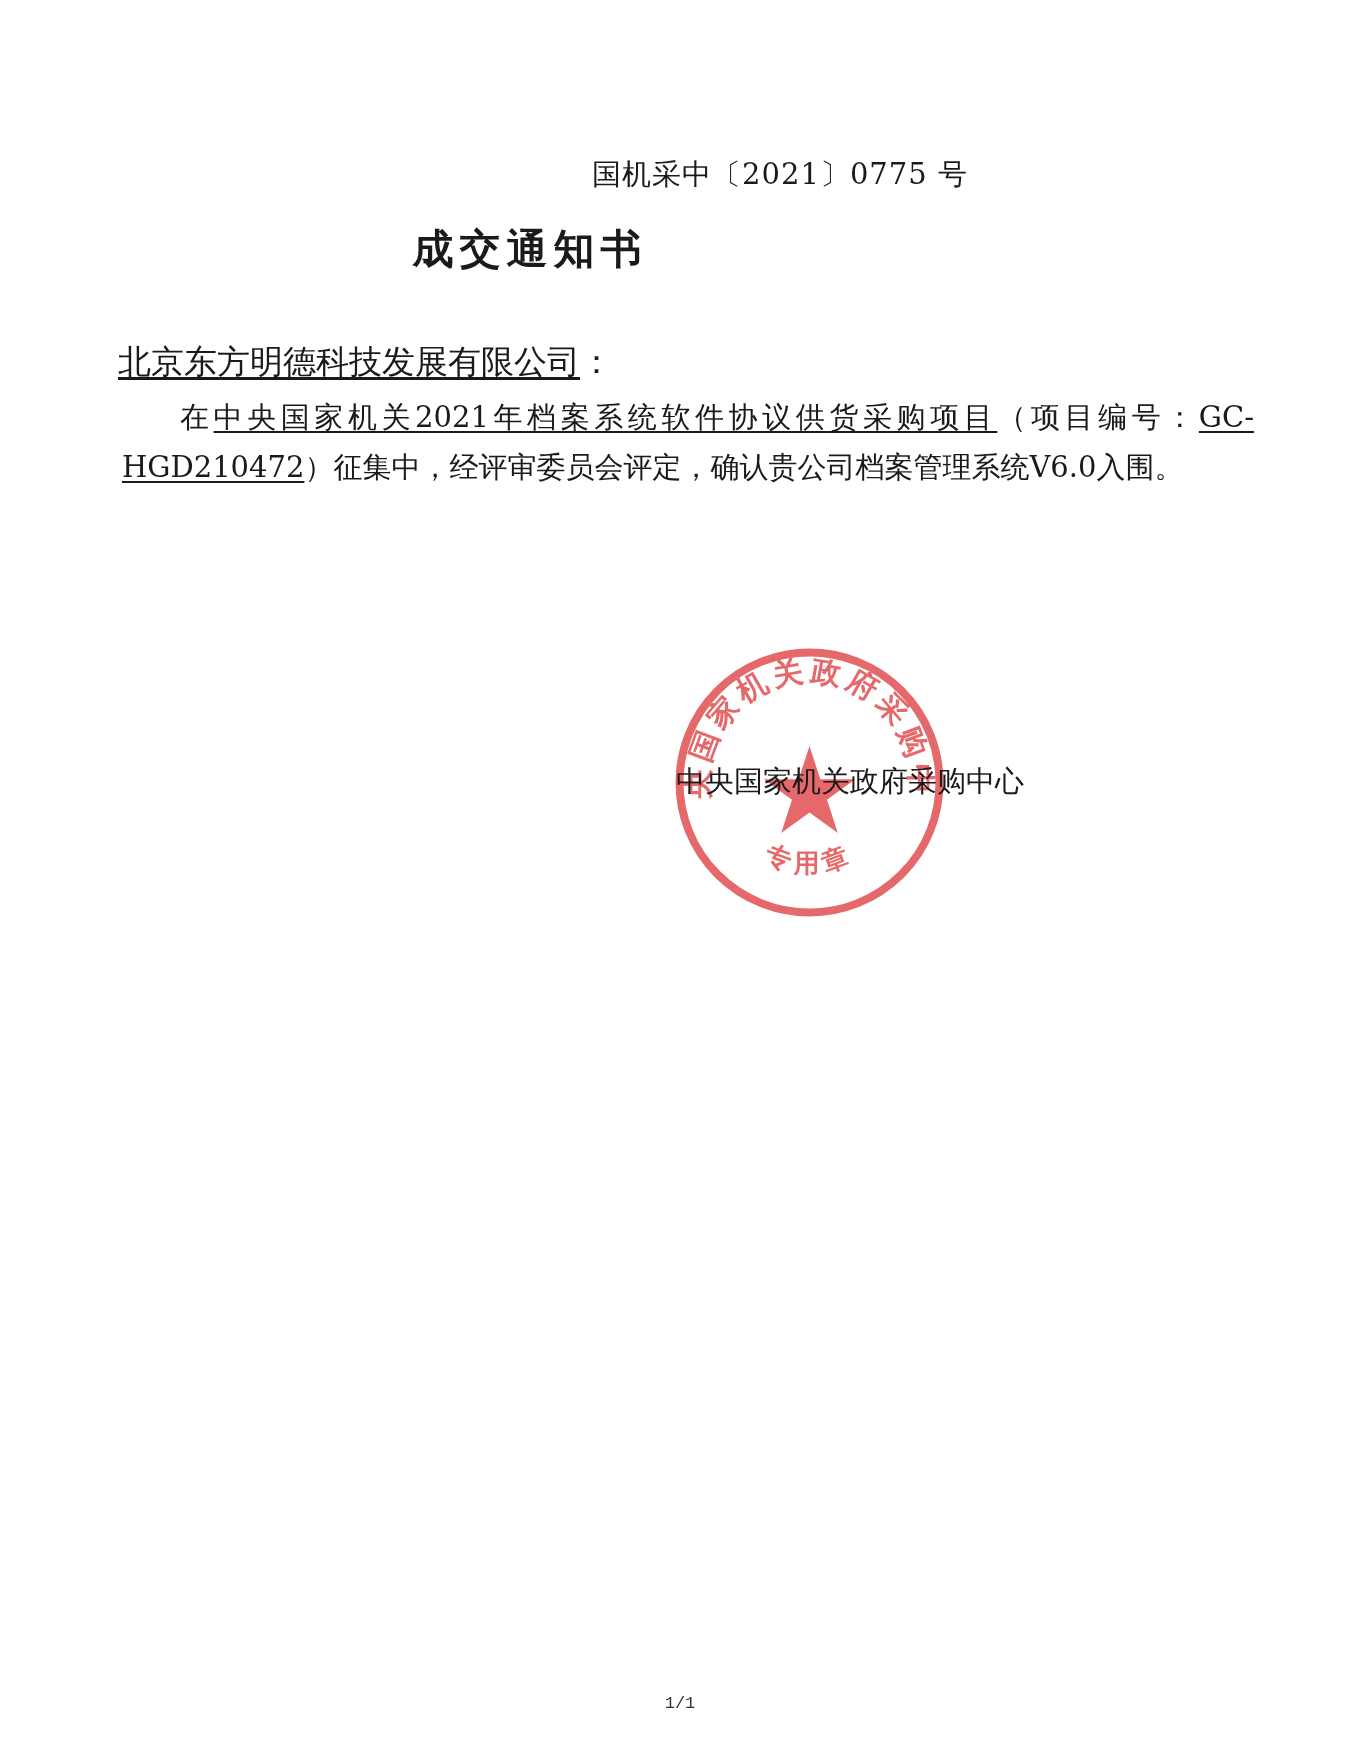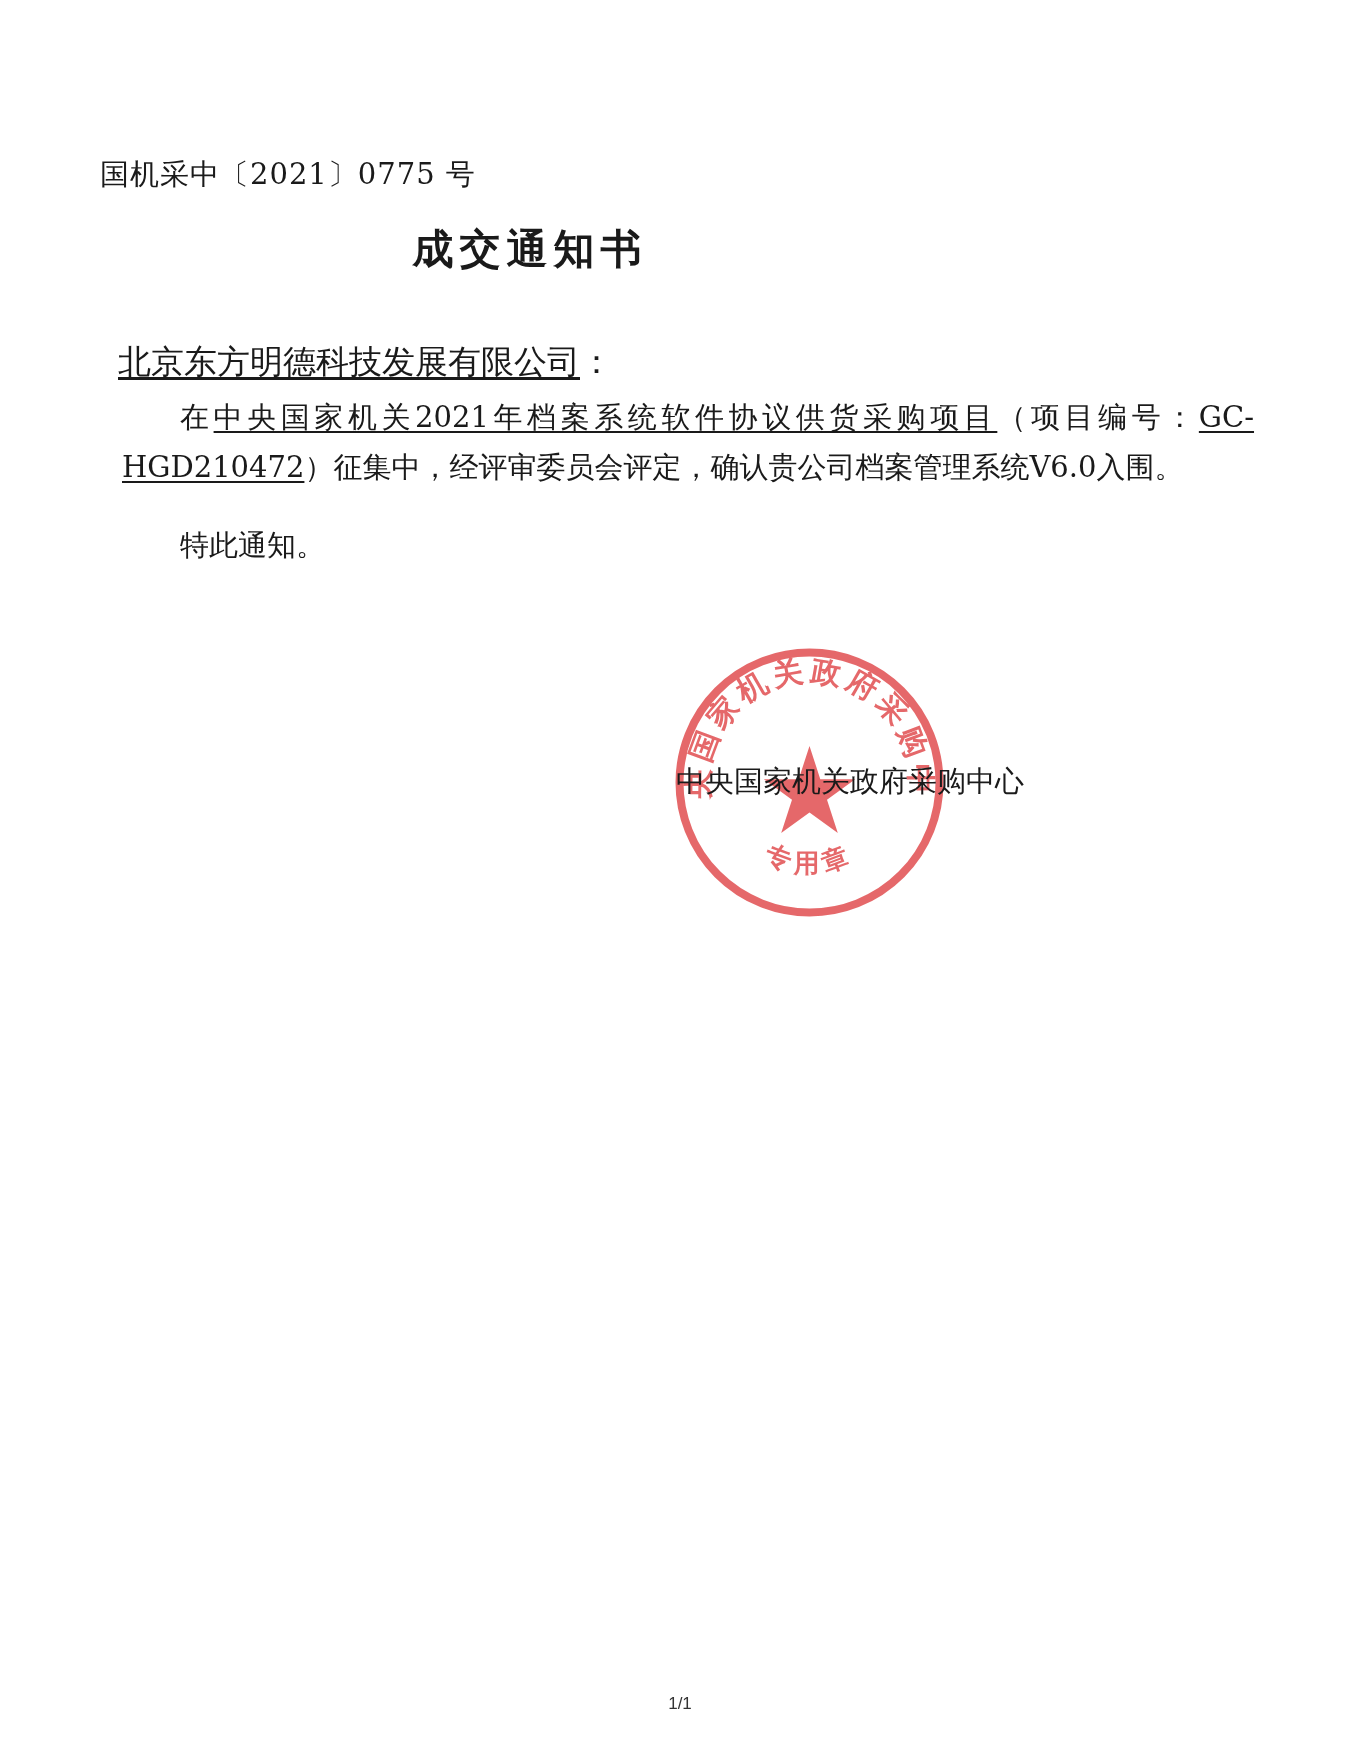--- a/index.html
+++ b/index.html
@@ -23,21 +23,21 @@
     width: 1360px;
     height: 1760px;
   }
 
   
   .doc-number {
     position: absolute;
     top: 155px;
     left: 0;
     width: 1360px;
-    text-align: left;
+    text-align: center;
     font-size: 29px;
     letter-spacing: 1px;
     font-family: "DejaVu Serif", "Liberation Serif", serif;
     white-space: nowrap;
   }
   .doc-number .num-inner {
     display: inline-block;
     transform: translateX(100px);
   }
 
@@ -120,21 +120,21 @@
 
   
   .footer {
     position: absolute;
     top: 1694px;
     left: 0;
     width: 1360px;
     text-align: center;
     font-size: 17px;
     color: #333;
-    font-family: Liberation Sans, sans-serif;
+    font-family: Liberation Mono, monospace;
   }
 </style>
 </head>
 <body>
 
 <div class="page">
 
   <div class="doc-number">
     <span class="num-inner">国机采中〔2021〕0775 号</span>
   </div>
@@ -147,21 +147,20 @@
 
     <p class="addressee">
       <span class="company">北京东方明德科技发展有限公司</span><span>：</span>
     </p>
 
     <p class="para p1">
       <span>在</span><span class="ul">中央国家机关2021年档案系统软件协议供货采购项目</span><span>（项目编号：</span><span class="ul">GC-HGD210472</span><span>）征集中，经评审委员会评定，确认贵公司档案管理系统V6.0入围。</span>
     </p>
 
 
-    <p class="para p3">特此通知。</p>
 
   </div>
 
   <div class="seal">
     <svg width="275" height="275" viewBox="0 0 275 275" xmlns="http://www.w3.org/2000/svg">
       <circle cx="137.5" cy="137.5" r="130" fill="none" stroke="#e0484a" stroke-width="8"></circle>
       <defs>
         <path id="sealArcTop" d="M 137.5,137.5 m -101,0 a 101,101 0 1,1 202,0" fill="none"></path>
         <path id="sealArcBottom" d="M 47.5,137.5 a 90,90 0 0,0 180,0" fill="none"></path>
       </defs>

